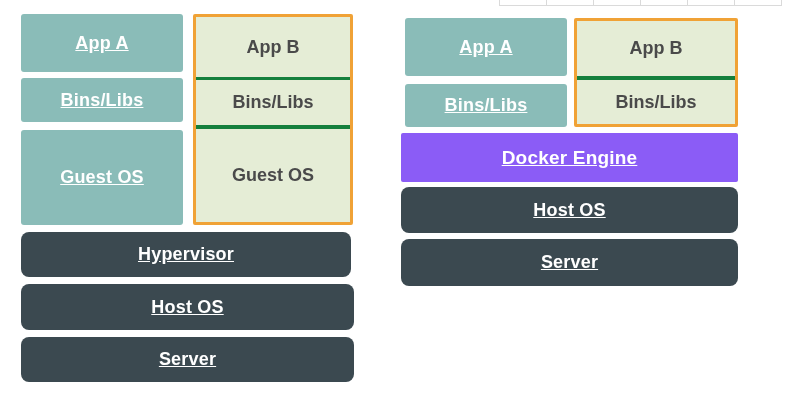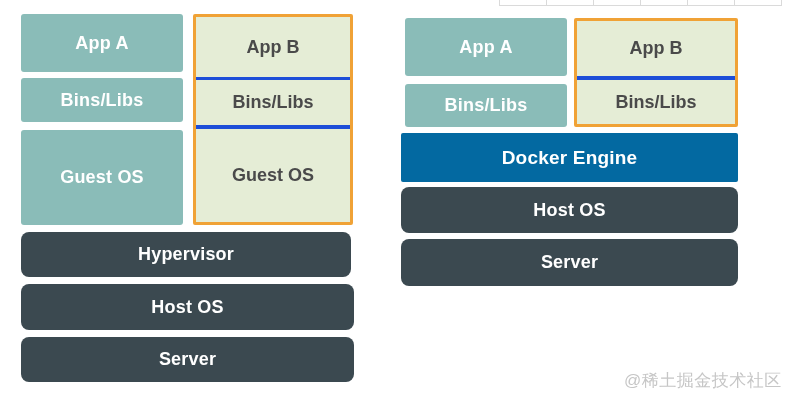--- a/index.html
+++ b/index.html
@@ -6,30 +6,30 @@
   html, body { background: #ffffff; }
   body {
     font-family: "Liberation Sans", "DejaVu Sans", sans-serif;
     width: 791px; height: 406px; position: relative; overflow: hidden;
   }
   .canvas { position: absolute; inset: 0; background: #ffffff; }
 
   .block {
     position: absolute;
     display: flex; align-items: center; justify-content: center;
-    font-size: 18px; font-weight: 600; letter-spacing: 0.2px;
+    font-size: 18px; font-weight: 600; letter-spacing: 0.2px; text-decoration: underline;
   }
   .teal   { background: #8abcb8; color: #ffffff; border-radius: 3px; }
   .dark   { background: #3b4950; color: #ffffff; border-radius: 8px; }
-  .blue   { background: #0369a1; color: #ffffff; border-radius: 2px; }
+  .blue   { background: #8b5cf6; color: #ffffff; border-radius: 2px; }
 
   .orange-box {
     position: absolute;
     border: 3px solid #f0a236;
-    background: #1d4ed8;
+    background: #15803d;
     border-radius: 2px;
     display: flex; flex-direction: column;
   }
   .green-sec {
     background: #e5edd6; color: #4a4a4a;
     display: flex; align-items: center; justify-content: center;
     font-size: 18px; font-weight: 600;
   }
 
   
@@ -105,15 +105,14 @@
     <div class="orange-box dk-box">
       <div class="green-sec sec-1">App B</div>
       <div class="green-sec sec-2">Bins/Libs</div>
     </div>
 
     <div class="block blue dk-engine">Docker Engine</div>
     <div class="block dark dk-hostos">Host OS</div>
     <div class="block dark dk-server">Server</div>
   </div>
 
-  <div class="watermark">@稀土掘金技术社区</div>
 
 </div>
 
 </body></html>

